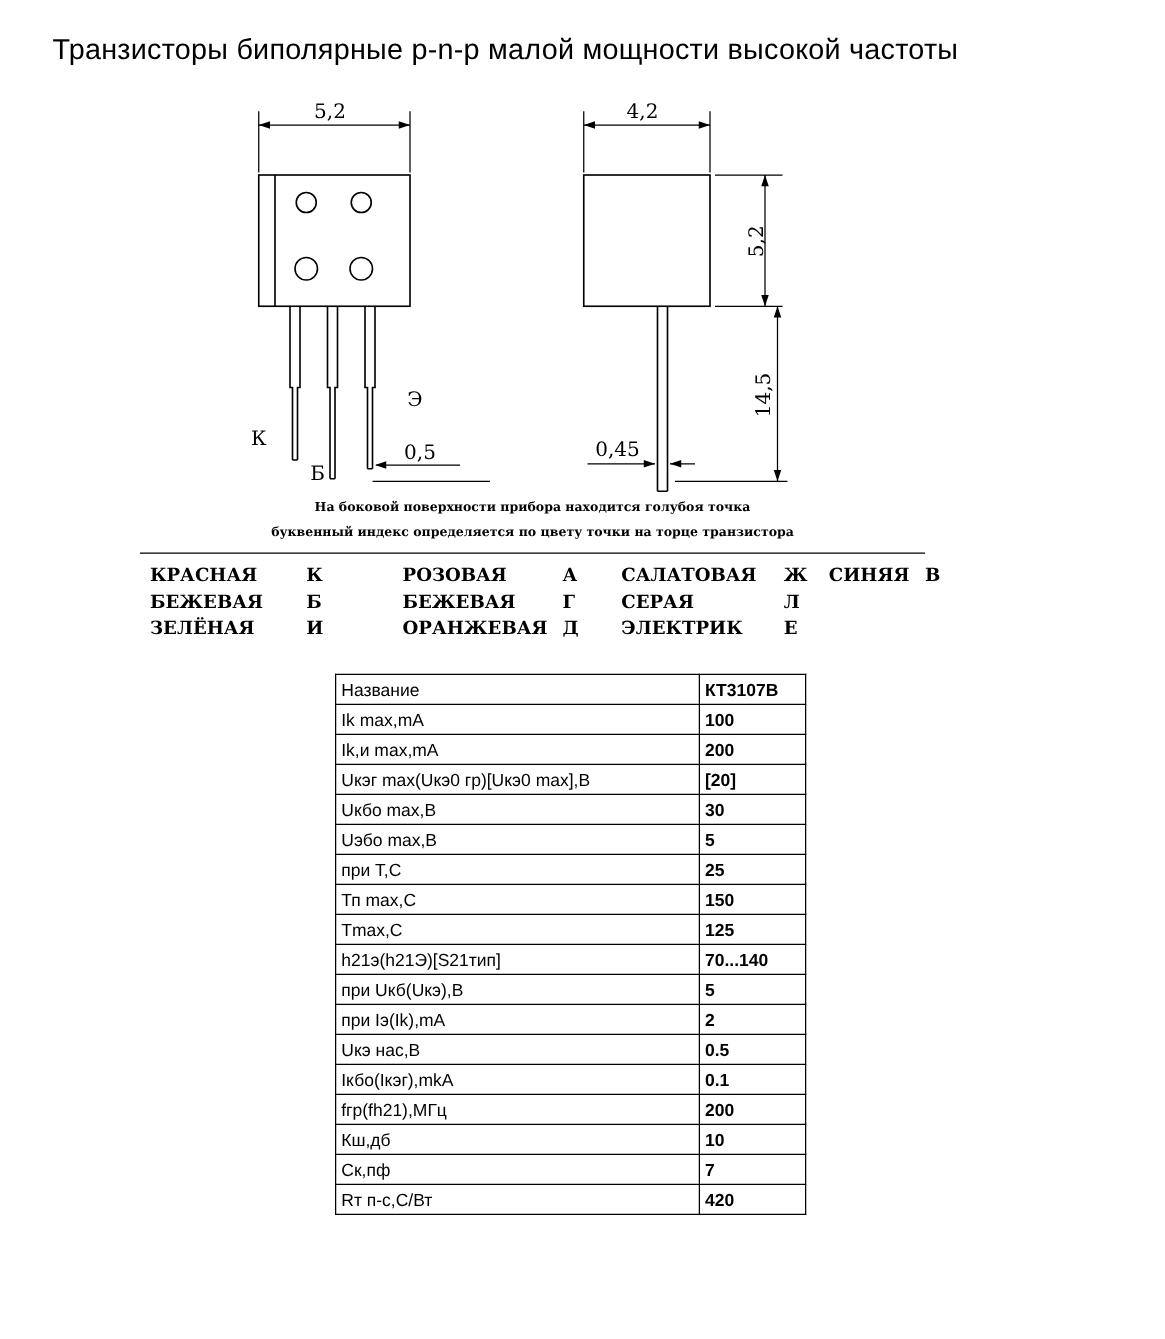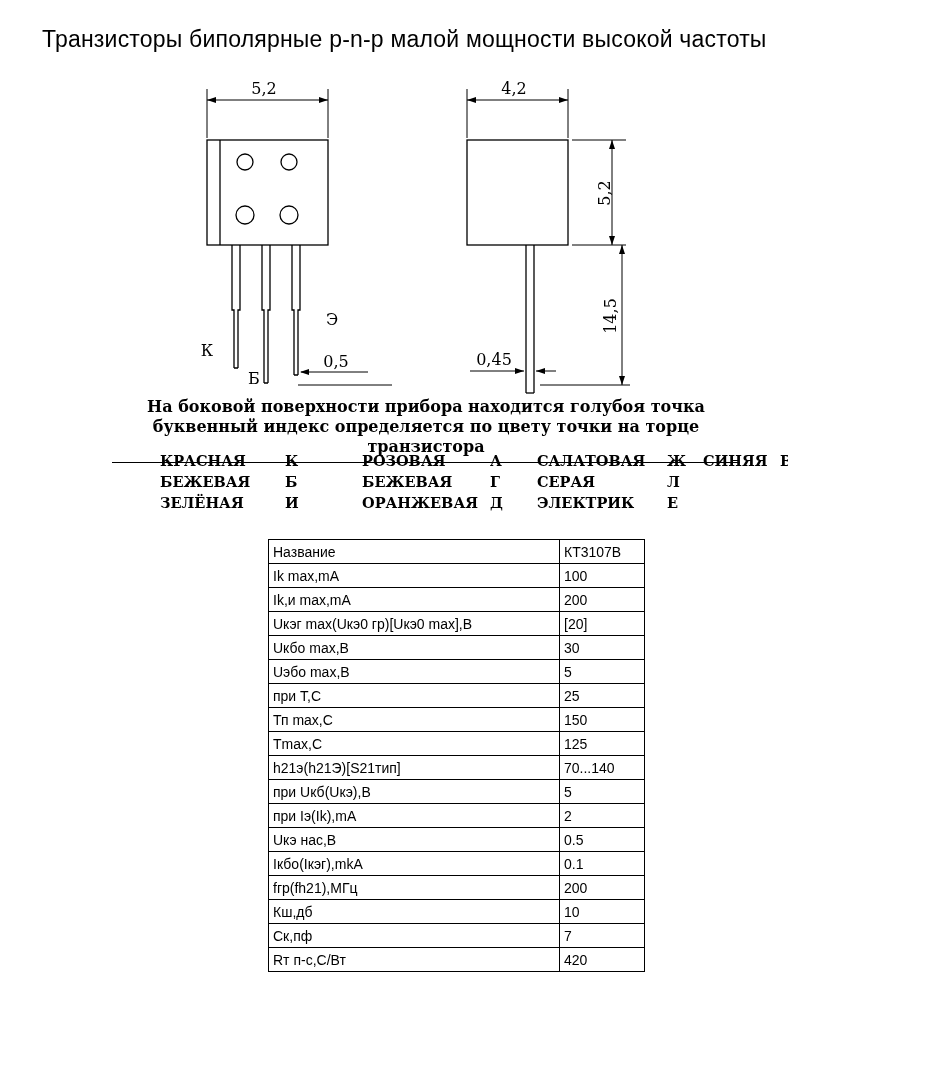--- a/index.html
+++ b/index.html
@@ -13,36 +13,36 @@
   }
   .drawing { position:absolute; left:0; top:75px; }
   .drawing .geom { stroke:#000; fill:none; stroke-width:1.3; }
   .drawing .thin { stroke:#000; fill:none; stroke-width:1; }
   .drawing .arrow { fill:#000; stroke:none; }
   .drawing text {
     font-family:"DejaVu Serif", serif; font-size:16px; fill:#000; stroke:none;
   }
   .notes {
     position:absolute; left:112px; top:397px; width:628px; text-align:center;
-    font-family:"DejaVu Serif", serif; font-weight:bold; font-size:16px;
+    font-family:"DejaVu Serif", serif; font-weight:bold; font-size:10px;
     line-height:20px; border-bottom:1.5px solid #000; padding-bottom:5px;
   }
   .color-table {
     position:absolute; left:120px; top:450px;
     display:grid; grid-template-columns:125px 77px 128px 47px 130px 36px 77px 30px;
-    font-family:"DejaVu Serif", serif; font-weight:bold; font-size:14.5px; line-height:21px;margin-left:40px;
+    font-family:"DejaVu Serif", serif; font-weight:bold; font-size:14.5px; line-height:21px;
   }
   .color-table span { white-space:nowrap; }
   .params {
     position:absolute; left:268px; top:539px; border-collapse:collapse;
     font-family:"Liberation Sans", sans-serif; font-size:14px;
   }
   .params td { border:1px solid #000; padding:0 4px; height:23px; white-space:nowrap; }
   .params td.name { width:282px; }
-  .params td.val { width:76px; }
+  .params td.val { width:76px;font-weight:bold; }
 </style>
 </head>
 <body>
 
 <div class="page">
 
   <div class="title">Транзисторы биполярные p-n-p малой мощности высокой частоты</div>
 
   <svg class="drawing" width="932" height="330" viewBox="0 0 932 330" xmlns="http://www.w3.org/2000/svg">
 

